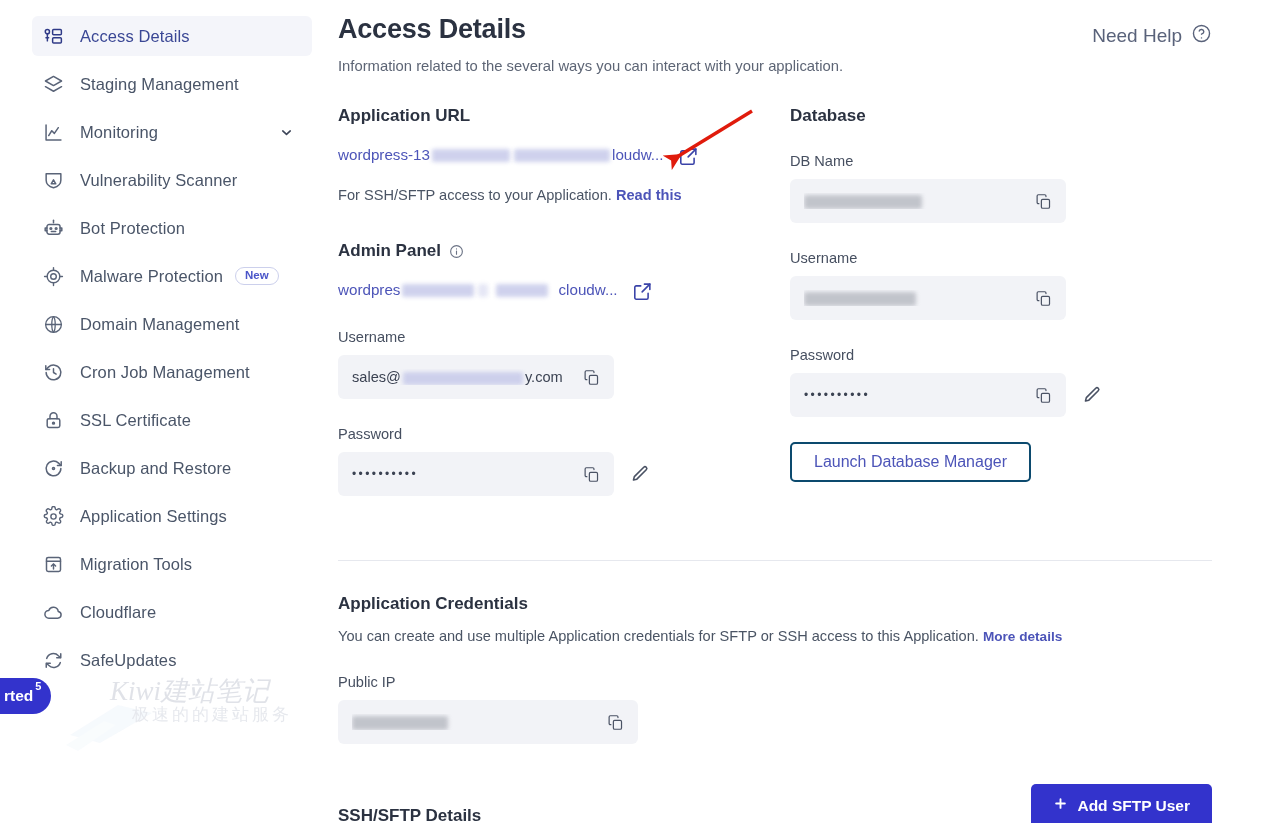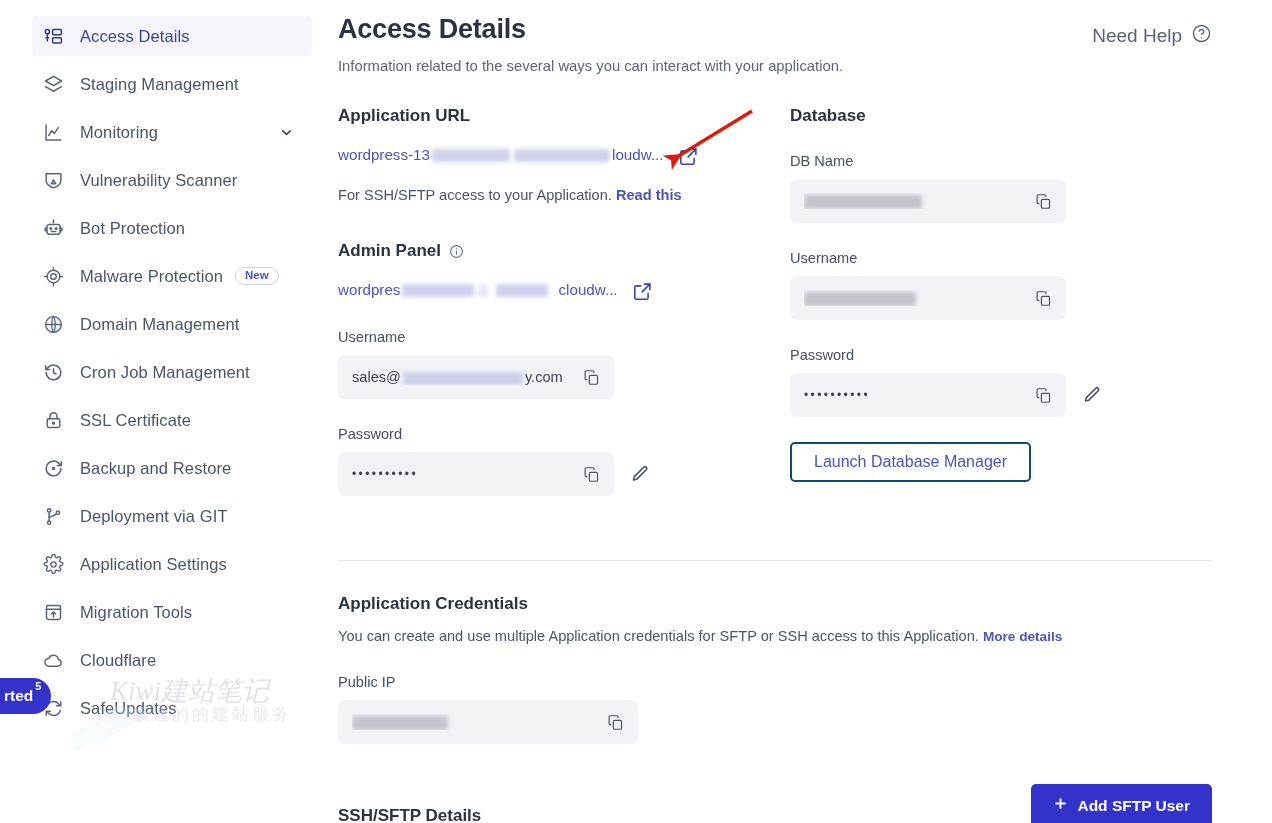--- a/index.html
+++ b/index.html
@@ -428,32 +428,20 @@
       <span class="nav-icon">
         <svg width="21" height="21" viewBox="0 0 24 24" fill="none" stroke="currentColor" stroke-width="1.7" stroke-linecap="round" stroke-linejoin="round">
           <path d="M20.4 12a8.4 8.4 0 1 1-2.6-6.1L20.6 8.5"></path>
             <path d="M20.8 4.4v4.3h-4.3"></path>
             <circle cx="12" cy="12" r="1.2"></circle>
         </svg>
       </span>
       <span class="nav-label">Backup and Restore</span>
     </div>
 
-    <div class="nav-item">
-      <span class="nav-icon">
-        <svg width="21" height="21" viewBox="0 0 24 24" fill="none" stroke="currentColor" stroke-width="1.7" stroke-linecap="round" stroke-linejoin="round">
-          <circle cx="7" cy="5" r="1.9"></circle>
-            <circle cx="7" cy="19" r="1.9"></circle>
-            <circle cx="17" cy="7.6" r="1.9"></circle>
-          <path d="M7 6.9v10.2"></path>
-            <path d="M15.3 8.8c-2.5 3-5.8 2.6-8.2 4.3"></path>
-        </svg>
-      </span>
-      <span class="nav-label">Deployment via GIT</span>
-    </div>
 
     <div class="nav-item">
       <span class="nav-icon">
         <svg width="21" height="21" viewBox="0 0 24 24" fill="none" stroke="currentColor" stroke-width="1.6" stroke-linecap="round" stroke-linejoin="round">
           <circle cx="12" cy="12" r="3"></circle>
           <path d="M19.2 14.4a1.6 1.6 0 0 0 .32 1.76l.06.06a1.94 1.94 0 1 1-2.74 2.74l-.06-.06a1.6 1.6 0 0 0-1.76-.32 1.6 1.6 0 0 0-.97 1.47v.17a1.94 1.94 0 1 1-3.88 0v-.09a1.6 1.6 0 0 0-1.05-1.47 1.6 1.6 0 0 0-1.76.32l-.06.06A1.94 1.94 0 1 1 4.56 16.3l.06-.06a1.6 1.6 0 0 0 .32-1.76 1.6 1.6 0 0 0-1.47-.97h-.17a1.94 1.94 0 1 1 0-3.88h.09a1.6 1.6 0 0 0 1.47-1.05 1.6 1.6 0 0 0-.32-1.76l-.06-.06A1.94 1.94 0 1 1 7.22 3.8l.06.06a1.6 1.6 0 0 0 1.76.32h.08A1.6 1.6 0 0 0 10.08 2.7v-.17a1.94 1.94 0 1 1 3.88 0v.09a1.6 1.6 0 0 0 .97 1.47 1.6 1.6 0 0 0 1.76-.32l.06-.06a1.94 1.94 0 1 1 2.74 2.74l-.06.06a1.6 1.6 0 0 0-.32 1.76v.08a1.6 1.6 0 0 0 1.47.97h.17a1.94 1.94 0 1 1 0 3.88h-.09a1.6 1.6 0 0 0-1.47.97z"></path>
         </svg>
       </span>
       <span class="nav-label">Application Settings</span>
     </div>

